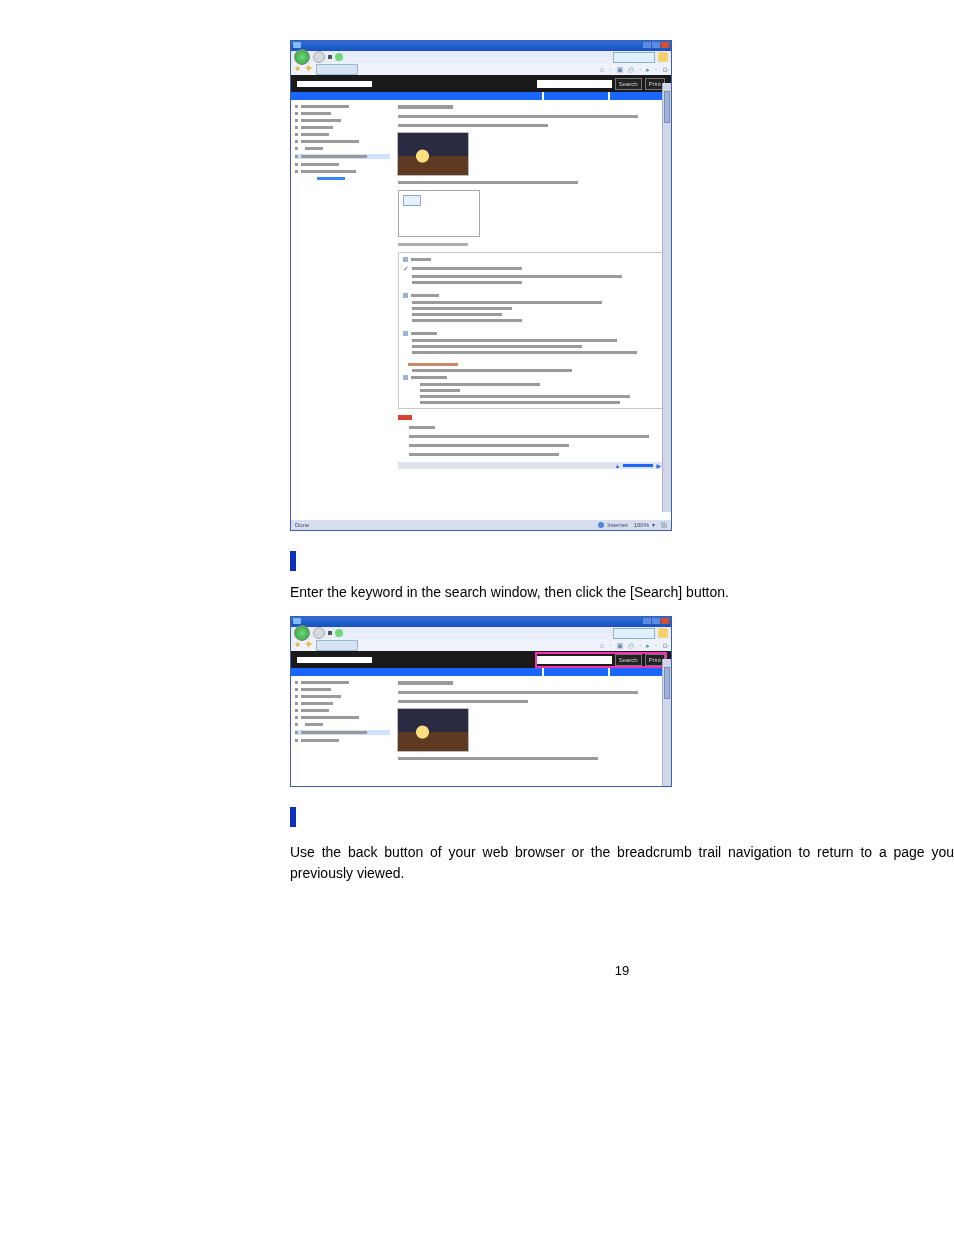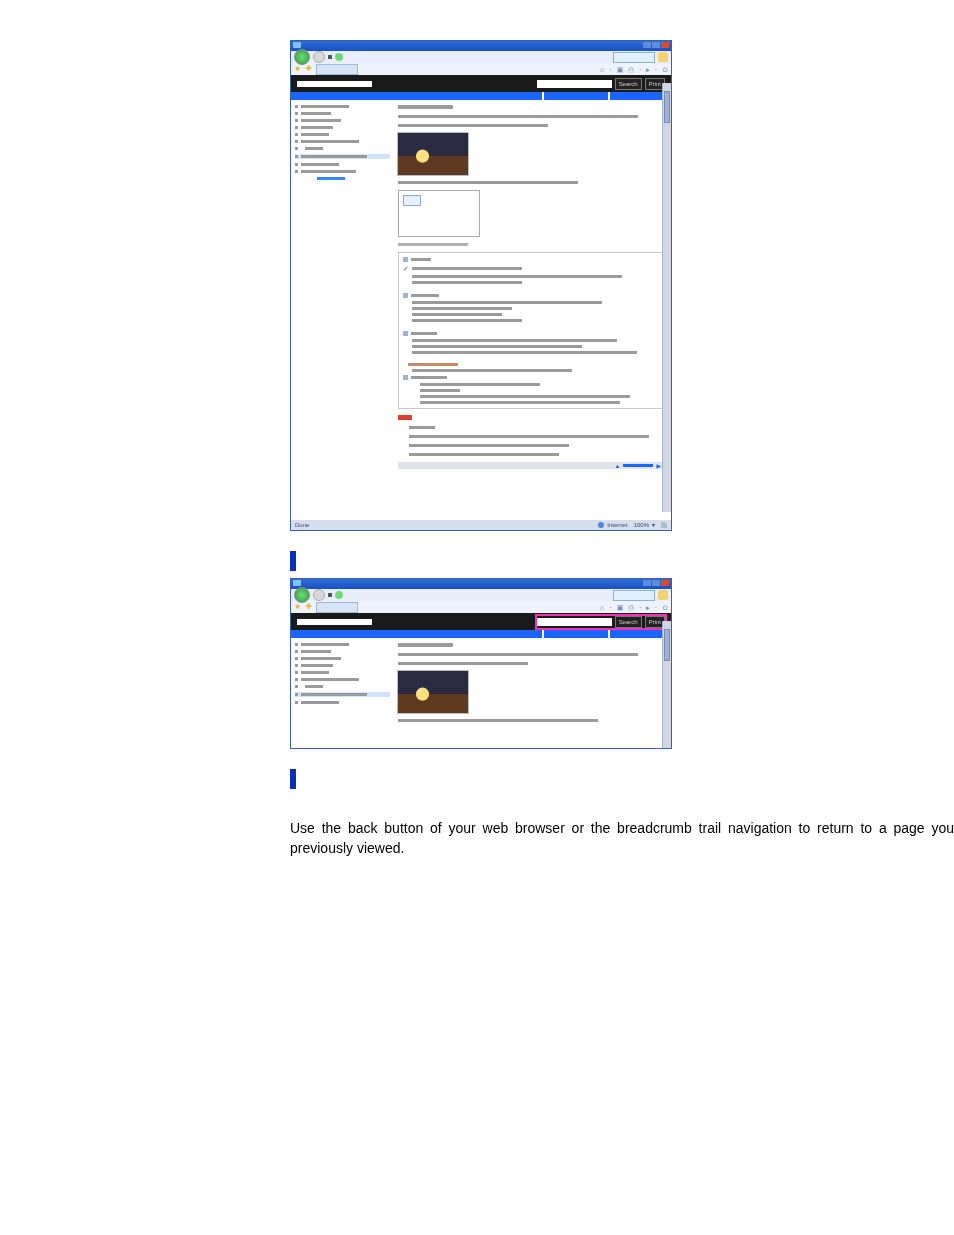--- a/index.html
+++ b/index.html
@@ -383,20 +383,21 @@
     </div>
 
     <div class="scrollbar-v">
         <div class="thumb"></div>
       </div>
   </div>
 
   
 
   <div class="section-mark"></div>
+  <p class="para" style="margin-top:4px">Enter the keyword in the search window, then click the [Search] button.</p>
 
   
   <div class="mock mock-short">
     <div class="titlebar">
       <div class="tb-left"></div>
       <div class="tb-right">
         <div class="tb-btn"></div>
         <div class="tb-btn"></div>
         <div class="tb-btn red"></div>
       </div>
@@ -492,15 +493,16 @@
         <div class="photo"></div>
         <div class="pline" style="width:200px"></div>
       </div>
     </div>
     <div class="scrollbar-v" style="bottom:0">
         <div class="thumb"></div>
       </div>
   </div>
 
   <div class="section-mark"></div>
-  <p class="para" style="margin-top:22px">Use the back button of your web browser or the breadcrumb trail navigation       to return to a page you previously viewed.</p>
-
+  <p class="para" style="margin-top:8px">Use the back button of your web browser or the breadcrumb trail navigation       to return to a page you previously viewed.</p>
+
+  <div class="page-num">19</div>
 </div>
 
 </body></html>

